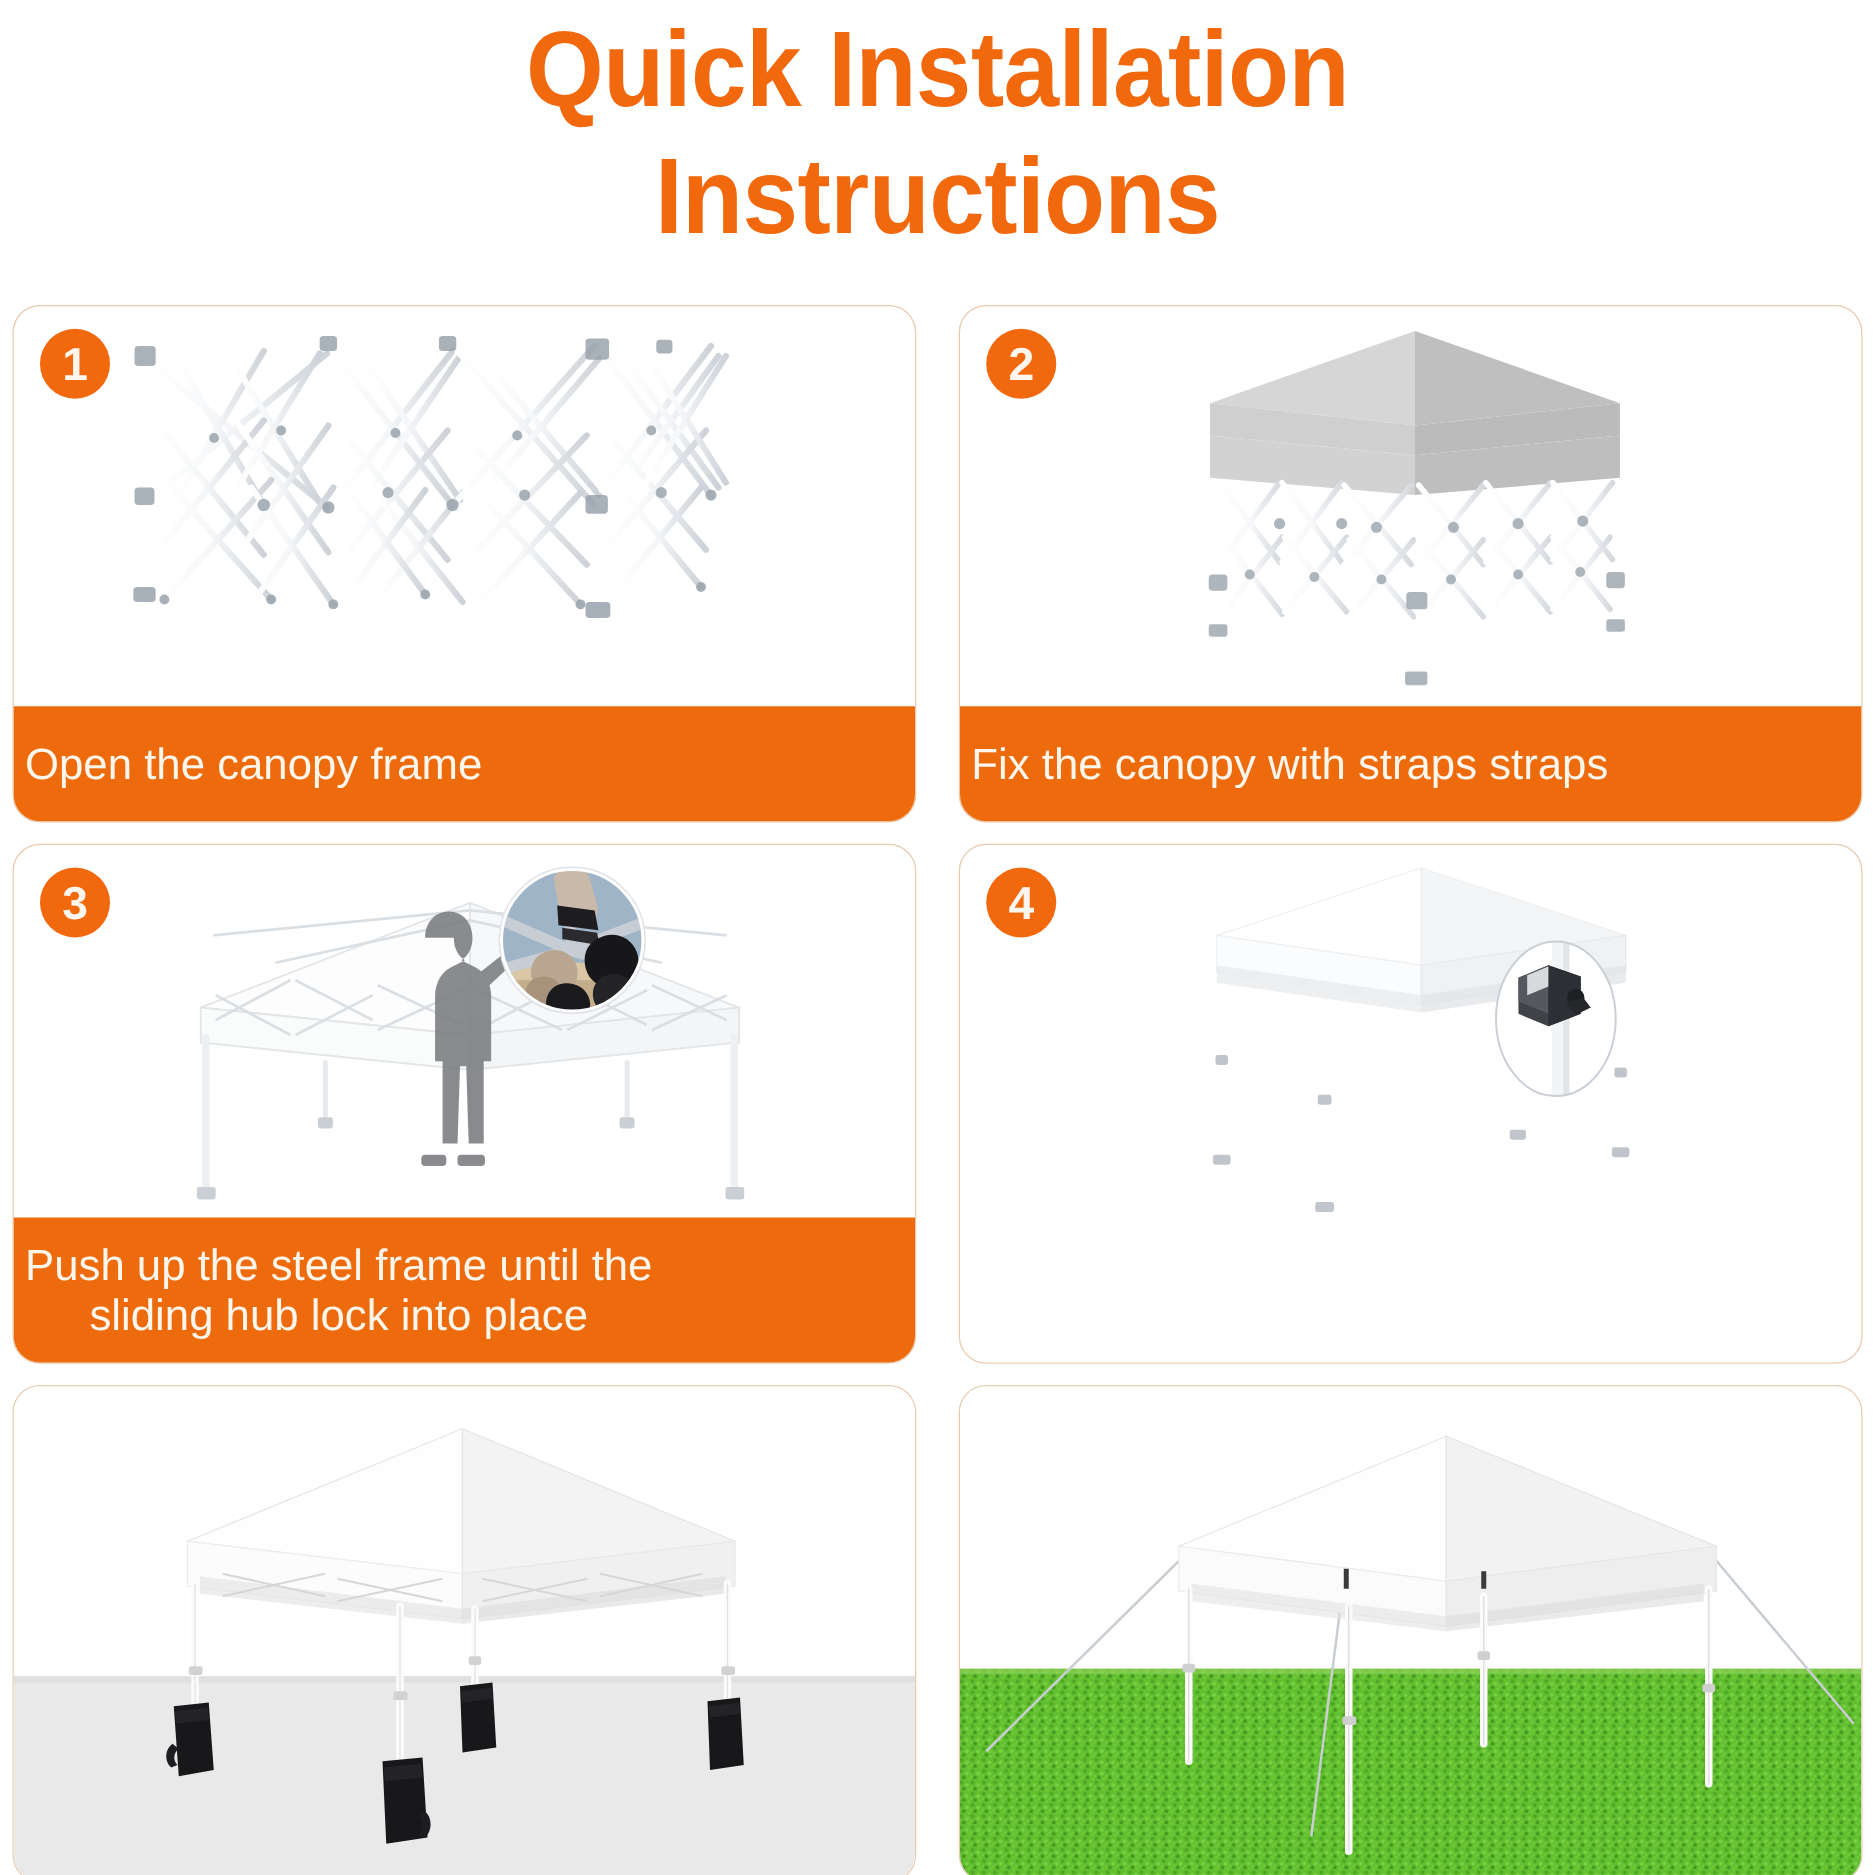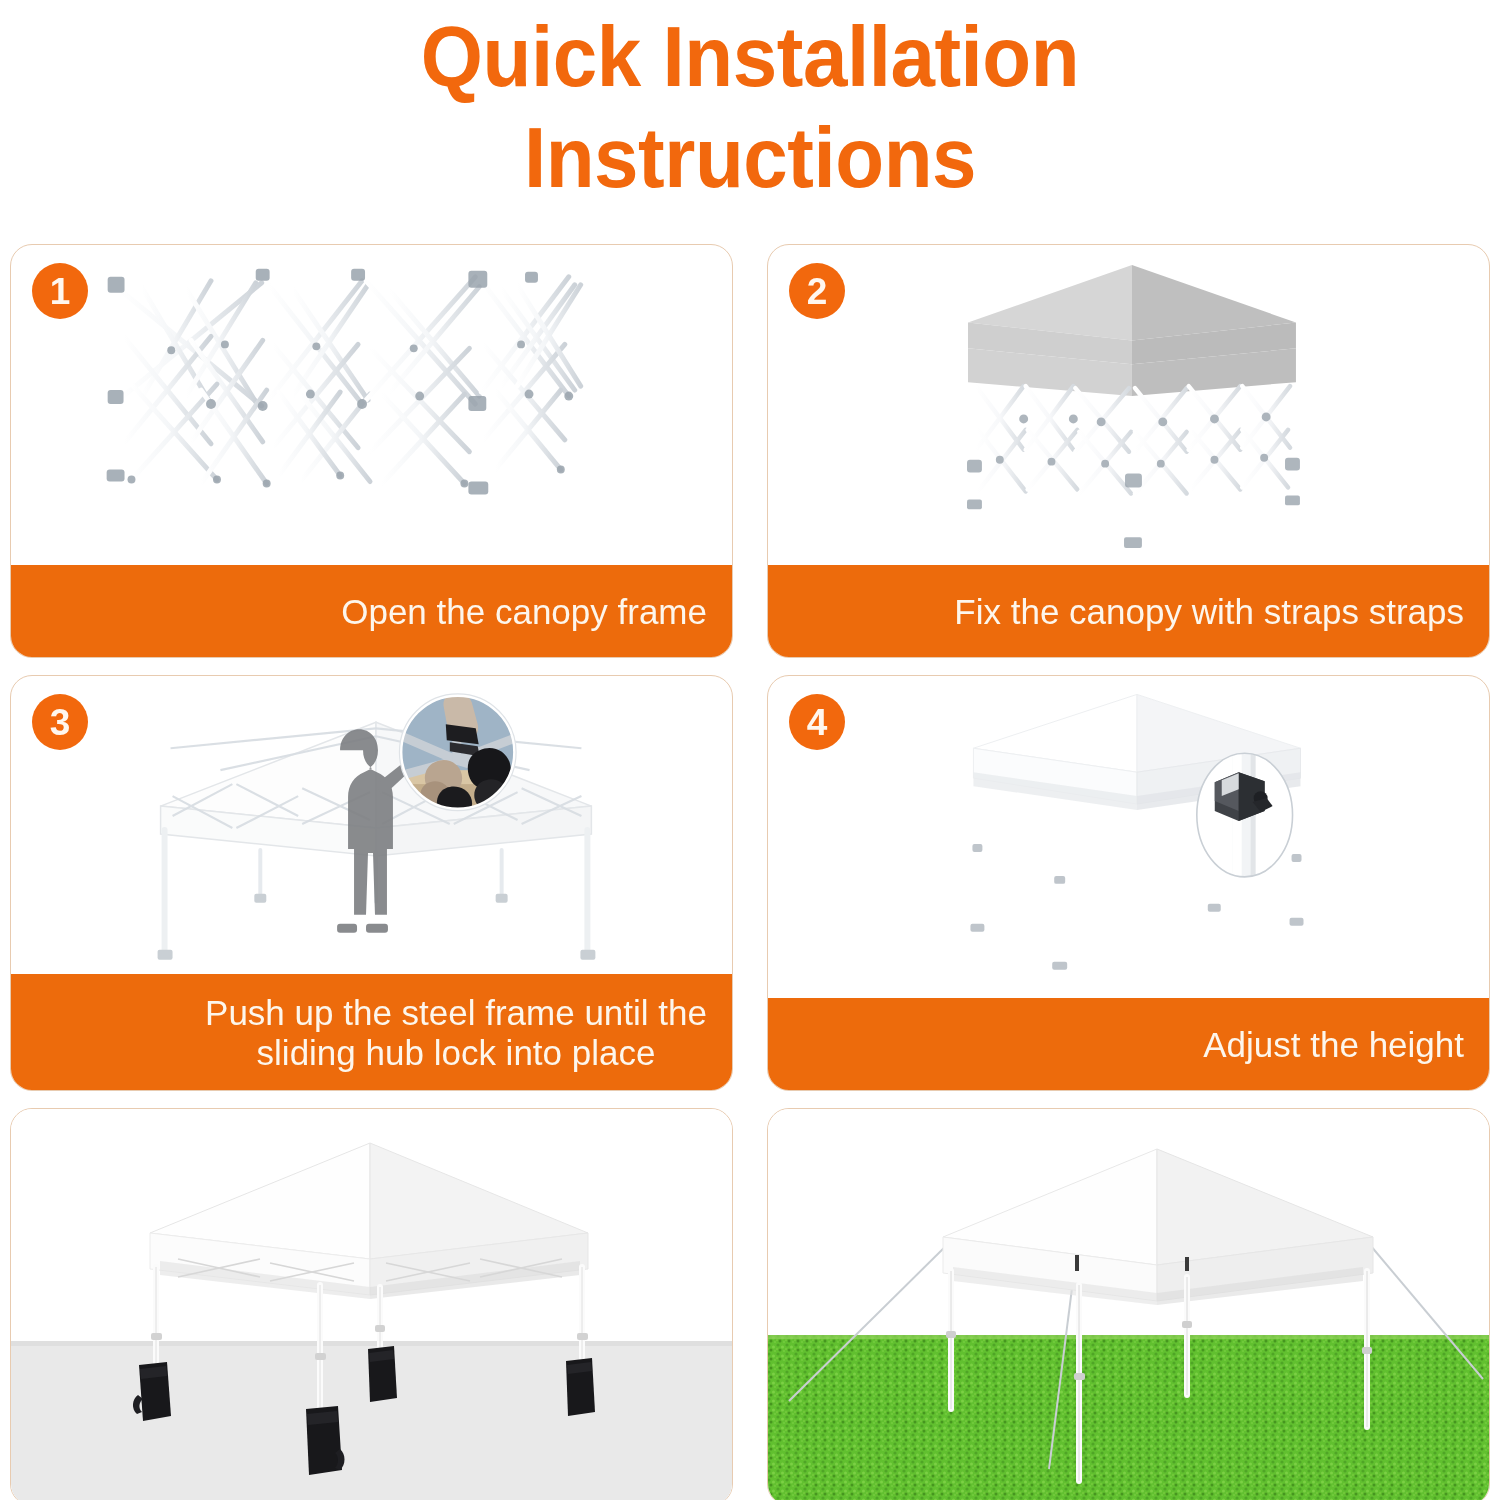--- a/index.html
+++ b/index.html
@@ -71,26 +71,26 @@
   
   .caption{
     position:absolute;
     left:-1px;right:-1px;bottom:-1px;
     height:93px;
     background:#ED6B0C;
     border-bottom-left-radius:22px;
     border-bottom-right-radius:22px;
     display:flex;
     align-items:center;
-    justify-content:flex-end;
+    justify-content:flex-start;
     text-align:center;
     color:#FDF6EC;
     font-size:35px;
     line-height:1.12;
-    padding:0 26px;
+    padding:0 10px;
     box-sizing:border-box;
     font-family:"Liberation Sans", sans-serif;
   }
   .caption.two-line{height:117px;font-size:35px;}
   .caption span{display:block;}
   
   .floor-concrete{fill:#E9E9E9;}
   .wall-white{fill:#FFFFFF;}
 </style>
 </head>
@@ -472,23 +472,20 @@
             <path d="M448 106 l24,-10 l0,39 l-24,-10 z" fill="#55585E"></path>
             <path d="M472 96 l26,9 l0,30 l-26,10 z" fill="#2C2F33"></path>
             <path d="M455 104 l17,-7 l0,16 l-17,7 z" fill="#D7DADD"></path>
             <circle cx="494" cy="122" r="7" fill="#1E2024"></circle>
             <path d="M486 126 l14,-4 l6,8 l-12,6 z" fill="#25272B"></path>
           </g>
           <ellipse cx="478" cy="139" rx="48" ry="62" fill="none" stroke="#C9CFD5" stroke-width="1.6"></ellipse>
         </g>
       </svg>
     </div>
-    <div class="caption">
-      <span>Adjust the height</span>
-    </div>
   </div>
 
   <div class="panel photo">
     <div class="stage">
       <svg viewBox="0 0 723 396" preserveAspectRatio="xMidYMid slice">
         <rect x="0" y="0" width="723" height="396" class="wall-white"></rect>
         <rect x="0" y="232" width="723" height="164" class="floor-concrete"></rect>
         <rect x="0" y="232" width="723" height="5" fill="#DFDFDF"></rect>
 
         <polygon points="360,34 140,124 360,150" fill="#FEFEFE" stroke="#E6E6E6" stroke-width="1"></polygon>

